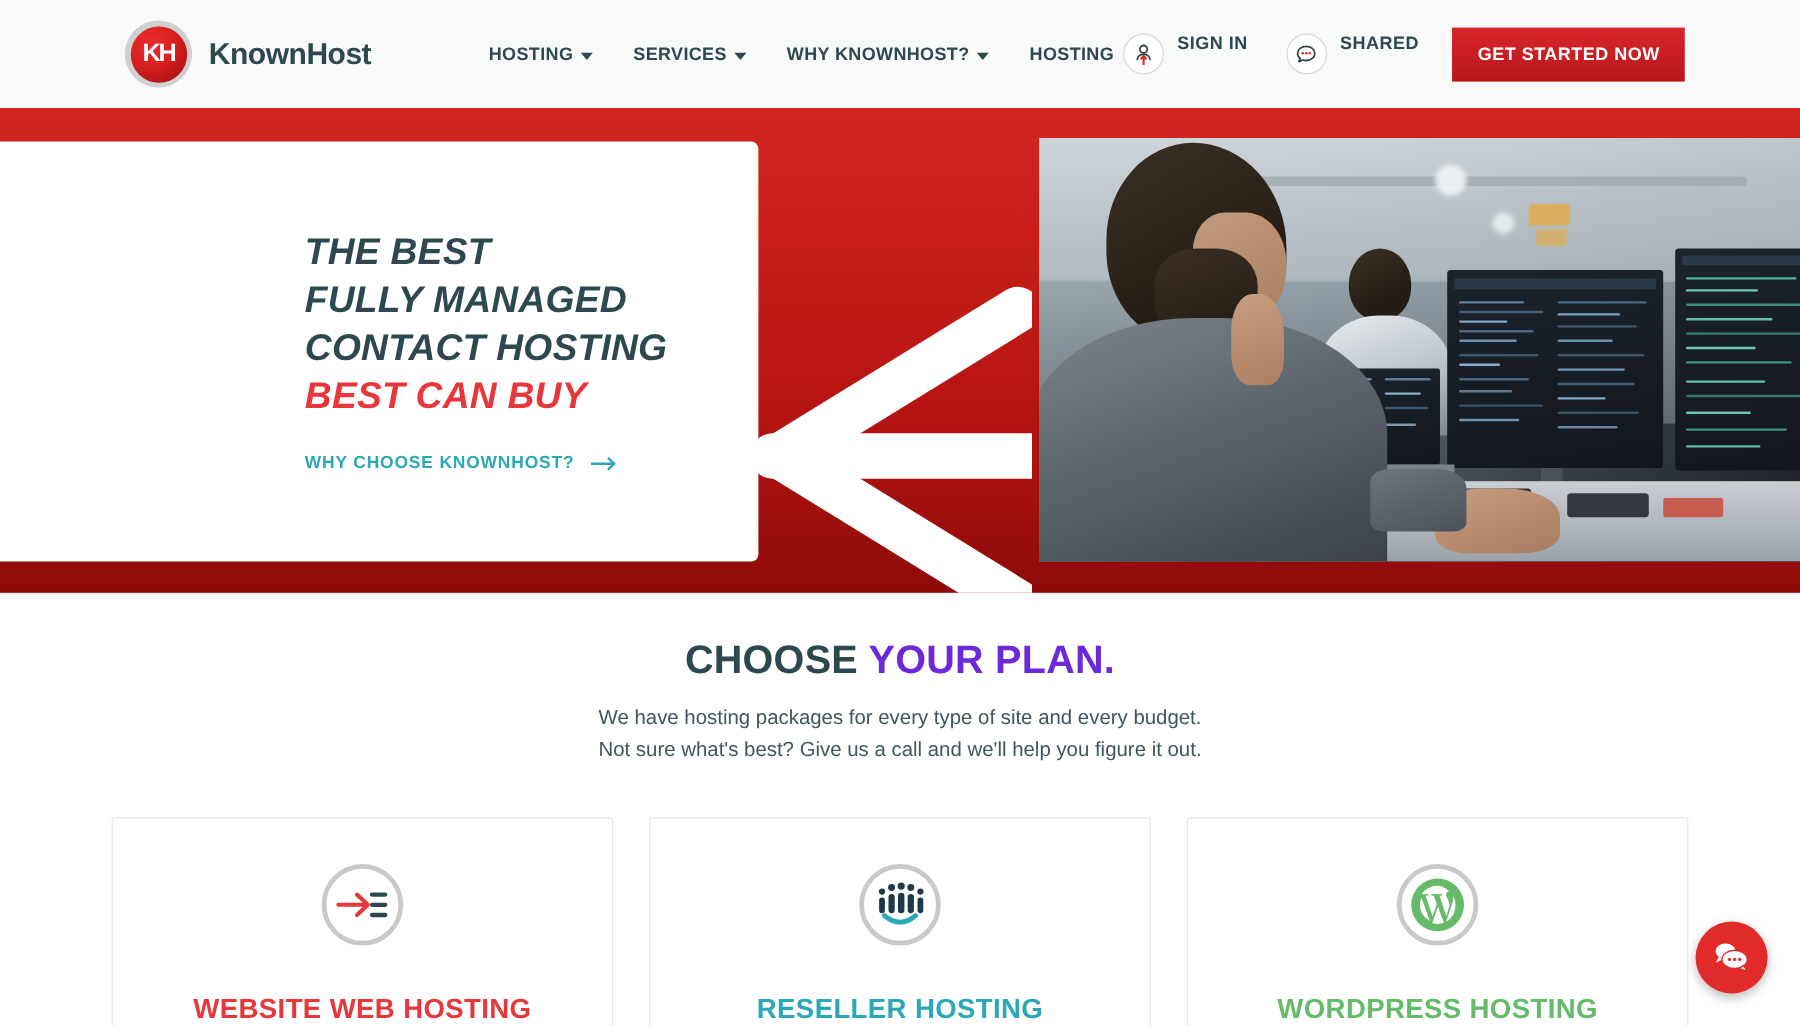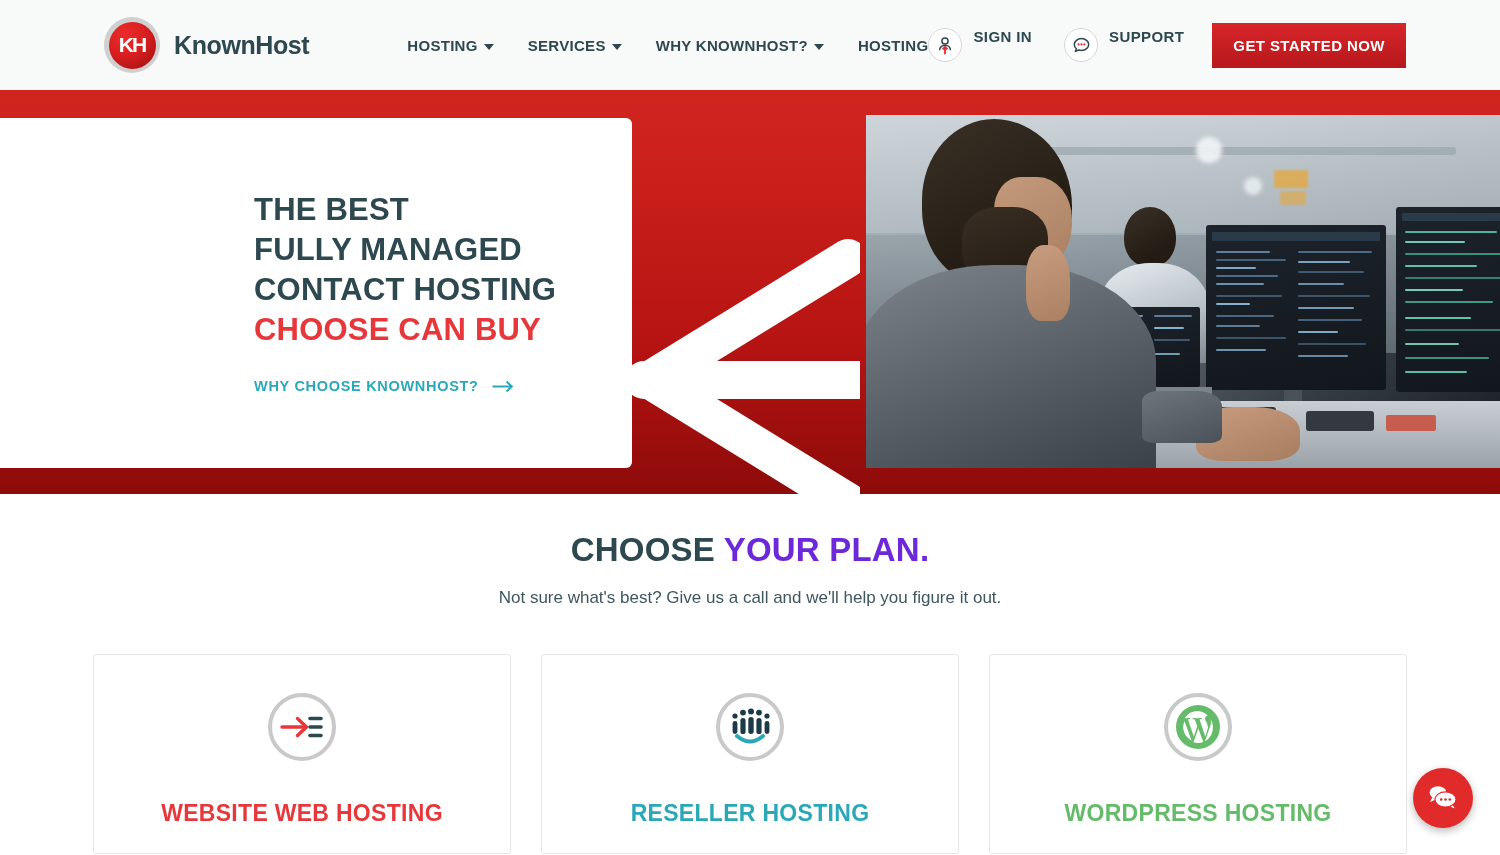--- a/index.html
+++ b/index.html
@@ -80,21 +80,21 @@
     background:linear-gradient(180deg, #d0241f 0%, #cb211c 18%, #b61412 62%, #8d0b0a 100%);
     overflow:hidden;
   }
   .hero-card {
     position:absolute; left:-40px; top:28px; width:672px; height:350px;
     background:#fff; border-radius:6px;
   }
   .hero-copy { position:absolute; left:294px; top:72px; }
   .hl {
     font-size:31px; font-weight:700; color:#2e4850;
-    letter-spacing:0.2px; line-height:40px; white-space:nowrap;
+    letter-spacing:0.2px; line-height:40px; white-space:nowrap;font-style:italic;
   }
   .hl.red { color:#e8373a; }
   .hero-link {
     margin-top:28px; font-size:14.5px; font-weight:700;
     color:#2ba8b8; letter-spacing:0.7px;
     display:flex; align-items:center; gap:13px; cursor:pointer; white-space:nowrap;
   }
 
   .arrow-wrap { position:absolute; left:620px; top:140px; width:240px; height:300px; }
 
@@ -217,35 +217,35 @@
 
       <div class="hr-item" style="margin-left:32px;">
         <div class="circ-icon">
           <svg width="21" height="21" viewBox="0 0 21 21">
             <path d="M10.5 3.6c4 0 7.2 2.6 7.2 5.9s-3.2 5.9-7.2 5.9c-.9 0-1.8-.14-2.6-.4l-3.5 1.4 1.1-2.6C4.1 12.75 3.3 11.2 3.3 9.5c0-3.3 3.2-5.9 7.2-5.9Z" fill="none" stroke="#2e4850" stroke-width="1.5" stroke-linejoin="round"></path>
             <circle cx="7.6" cy="9.4" r="1.05" fill="#e12b2b"></circle>
             <circle cx="10.5" cy="9.4" r="1.05" fill="#e12b2b"></circle>
             <circle cx="13.4" cy="9.4" r="1.05" fill="#e12b2b"></circle>
           </svg>
         </div>
-        <span class="hr-label">SUPPORT</span>
+        <span class="hr-label">SHARED</span>
       </div>
 
       <button class="cta-btn">GET STARTED NOW</button>
     </div>
   </div>
 
   <div class="hero">
 
     <div class="hero-card">
       <div class="hero-copy">
         <div class="hl">THE BEST</div>
         <div class="hl">FULLY MANAGED</div>
         <div class="hl">CONTACT HOSTING</div>
-        <div class="hl red">CHOOSE CAN BUY</div>
+        <div class="hl red">BEST CAN BUY</div>
 
         <div class="hero-link">
           <span>WHY CHOOSE KNOWNHOST?</span>
           <svg width="22" height="13" viewBox="0 0 22 13">
             <path d="M0.5 6.5 H19.5" stroke="#2ba8b8" stroke-width="2"></path>
             <path d="M14.6 1.6 L19.8 6.5 L14.6 11.4" fill="none" stroke="#2ba8b8" stroke-width="2"></path>
           </svg>
         </div>
       </div>
     </div>
@@ -345,20 +345,21 @@
   </div>
 
   <div class="plans">
 
     <div class="plans-title">
       <span>CHOOSE</span>
       <span class="red">YOUR PLAN.</span>
     </div>
 
     <div class="plans-sub">
+      <div>We have hosting packages for every type of site and every budget.</div>
       <div>Not sure what's best? Give us a call and we'll help you figure it out.</div>
     </div>
 
     <div class="cards">
 
       <div class="card">
         <div class="card-icon">
           <svg width="44" height="30" viewBox="0 0 44 30">
             <path d="M2 15 H25" stroke="#e8373a" stroke-width="3.4" stroke-linecap="round"></path>
             <path d="M17.5 6.5 L26.5 15 L17.5 23.5" fill="none" stroke="#e8373a" stroke-width="3.4" stroke-linecap="round" stroke-linejoin="round"></path>

